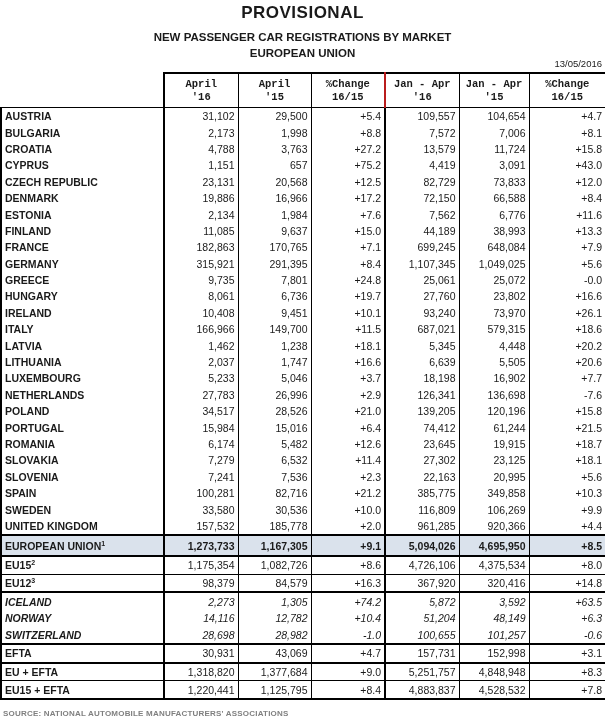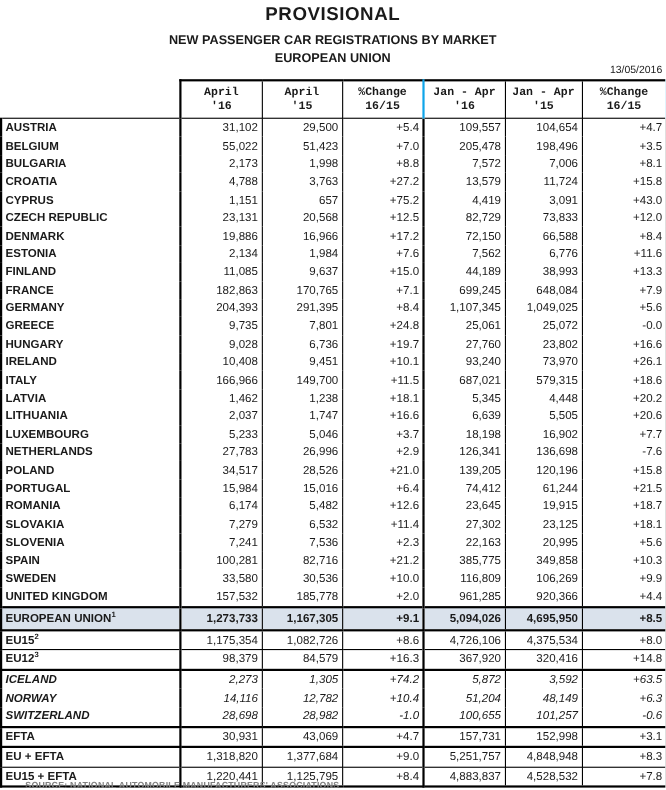--- a/index.html
+++ b/index.html
@@ -51,21 +51,21 @@
     border-top: 2px solid #000;
     border-bottom: 1px solid #000;
     border-left: 1px solid #000;
     border-right: 1px solid #000;
     font-family: Liberation Mono, monospace;
   }
   .data-table thead th.blank {
     border: none;
   }
   .data-table thead th.thickL { border-left: 2px solid #000; }
-  .data-table thead th.thickR { border-right: 2px solid #0ea5e9; }
+  .data-table thead th.thickR { border-right: 2px solid #b91c1c; }
   
   .data-table td { height: 16.4px; }
   .data-table td.label {
     font-weight: bold;
     text-align: left;
     border-left: 2px solid #000;
     border-right: 2px solid #000;
     margin-top: 36px;
   }
   .data-table td.num {
@@ -88,21 +88,20 @@
   .data-table tr.summary td.label { font-weight: bold; }
   .data-table tr.efta-country td { font-style: italic; height: 16.6px; }
   .data-table tr.efta-country td.label { font-weight: bold; }
   .data-table tr.bb-thin td { border-bottom: 1px solid #000; }
   .data-table tr.bb-thick td { border-bottom: 2px solid #000; }
   .data-table sup { font-size: 7px; vertical-align: super; line-height: 0; }
   .source {
     position: absolute; top: 709px; left: 3px;
     font-size: 8px; color: #808080; font-weight: bold;
     letter-spacing: 0.2px;
-    margin-left: 20px;
   }
 </style>
 </head>
 <body>
 
 <div class="page">
   <div class="title">PROVISIONAL</div>
   <div class="subtitle1">NEW PASSENGER CAR REGISTRATIONS BY MARKET</div>
   <div class="subtitle2">EUROPEAN UNION</div>
   <div class="date">13/05/2016</div>
@@ -150,29 +149,20 @@
         <tr class="country first-row">
           <td class="label">AUSTRIA</td>
           <td class="num thickL">31,102</td>
           <td class="num">29,500</td>
           <td class="num thickR">+5.4</td>
           <td class="num thickL">109,557</td>
           <td class="num">104,654</td>
           <td class="num thickR">+4.7</td>
         </tr>
         <tr class="country">
-          <td class="label">BELGIUM</td>
-          <td class="num thickL">55,022</td>
-          <td class="num">51,423</td>
-          <td class="num thickR">+7.0</td>
-          <td class="num thickL">205,478</td>
-          <td class="num">198,496</td>
-          <td class="num thickR">+3.5</td>
-        </tr>
-        <tr class="country">
           <td class="label">BULGARIA</td>
           <td class="num thickL">2,173</td>
           <td class="num">1,998</td>
           <td class="num thickR">+8.8</td>
           <td class="num thickL">7,572</td>
           <td class="num">7,006</td>
           <td class="num thickR">+8.1</td>
         </tr>
         <tr class="country">
           <td class="label">CROATIA</td>
@@ -232,39 +222,39 @@
           <td class="label">FRANCE</td>
           <td class="num thickL">182,863</td>
           <td class="num">170,765</td>
           <td class="num thickR">+7.1</td>
           <td class="num thickL">699,245</td>
           <td class="num">648,084</td>
           <td class="num thickR">+7.9</td>
         </tr>
         <tr class="country">
           <td class="label">GERMANY</td>
-          <td class="num thickL">204,393</td>
+          <td class="num thickL">315,921</td>
           <td class="num">291,395</td>
           <td class="num thickR">+8.4</td>
           <td class="num thickL">1,107,345</td>
           <td class="num">1,049,025</td>
           <td class="num thickR">+5.6</td>
         </tr>
         <tr class="country">
           <td class="label">GREECE</td>
           <td class="num thickL">9,735</td>
           <td class="num">7,801</td>
           <td class="num thickR">+24.8</td>
           <td class="num thickL">25,061</td>
           <td class="num">25,072</td>
           <td class="num thickR">-0.0</td>
         </tr>
         <tr class="country">
           <td class="label">HUNGARY</td>
-          <td class="num thickL">9,028</td>
+          <td class="num thickL">8,061</td>
           <td class="num">6,736</td>
           <td class="num thickR">+19.7</td>
           <td class="num thickL">27,760</td>
           <td class="num">23,802</td>
           <td class="num thickR">+16.6</td>
         </tr>
         <tr class="country">
           <td class="label">IRELAND</td>
           <td class="num thickL">10,408</td>
           <td class="num">9,451</td>

